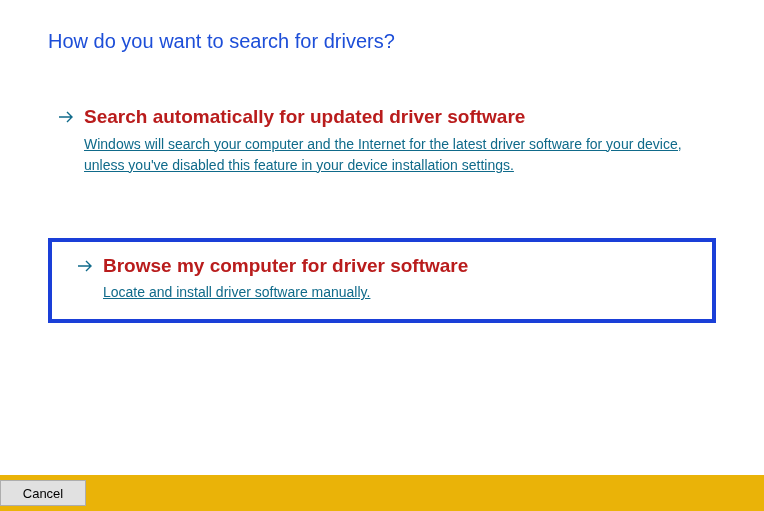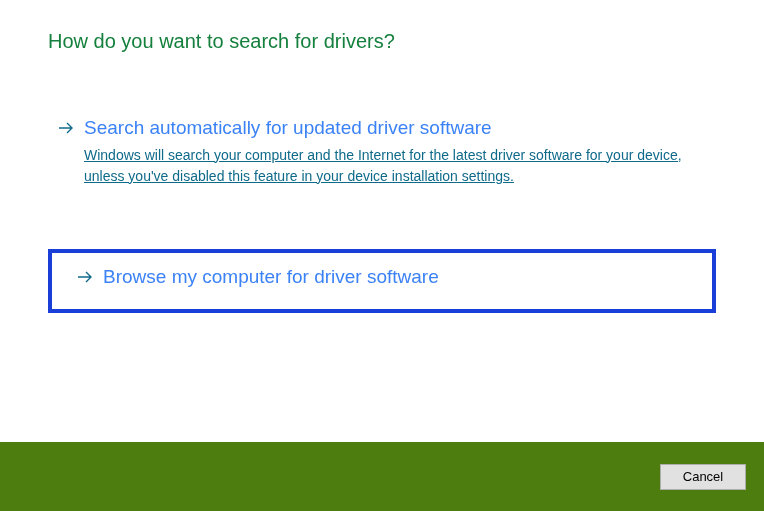--- a/index.html
+++ b/index.html
@@ -10,22 +10,22 @@
       font-family: "Segoe UI", Tahoma, sans-serif;
       position: relative;
       overflow: hidden;
     }
     .content {
       padding: 30px 48px 0 48px;
     }
     .page-title {
       font-size: 20px;
       font-weight: 400;
-      color: #15803d;
-      margin-bottom: 47px;
+      color: #1d4ed8;
+      margin-bottom: 36px;
     }
     .option {
       display: flex;
       align-items: flex-start;
       padding: 12px 10px 16px 6px;
       cursor: pointer;
       border: 4px solid transparent;
     }
     .option.highlighted {
       border: 4px solid #1a3fd8;
@@ -40,42 +40,42 @@
     .arrow-icon svg {
       width: 16px;
       height: 14px;
       display: block;
     }
     .option-text {
       flex: 1 1 auto;
     }
     .option-title {
       font-size: 19px;
-      color: #3b82f6;
-      font-weight: 400;
+      color: #b91c1c;
+      font-weight: 700;
       line-height: 1.3;
       margin-bottom: 4px;
     }
     .option-desc {
       font-size: 14px;
       color: #0f6a8a;
       line-height: 1.5;
       text-decoration: underline;
     }
     .spacer-between { height: 42px; }
     .footer {
       position: absolute;
       left: 0;
       right: 0;
       bottom: 0;
-      height: 69px;
-      background: #4d7c0f;
+      height: 36px;
+      background: #eab308;
       display: flex;
       align-items: center;
-      justify-content: flex-end;
+      justify-content: flex-start;
       padding-right: 18px;
     }
     .btn {
       min-width: 86px;
       height: 26px;
       background: #e1e1e1;
       border: 1px solid #adadad;
       font-size: 13px;
       color: #000;
       cursor: pointer;
@@ -103,19 +103,20 @@
   <div class="spacer-between"></div>
 
   <div class="option highlighted">
     <span class="arrow-icon">
       <svg viewBox="0 0 16 14">
           <path d="M1 7 H13 M9 2 L14 7 L9 12" fill="none" stroke="currentColor" stroke-width="1.4"></path>
         </svg>
     </span>
     <div class="option-text">
       <div class="option-title">Browse my computer for driver software</div>
+      <div class="option-desc">Locate and install driver software manually.</div>
     </div>
   </div>
 </div>
 
 <div class="footer">
   <button class="btn">Cancel</button>
 </div>
 
 </body></html>

